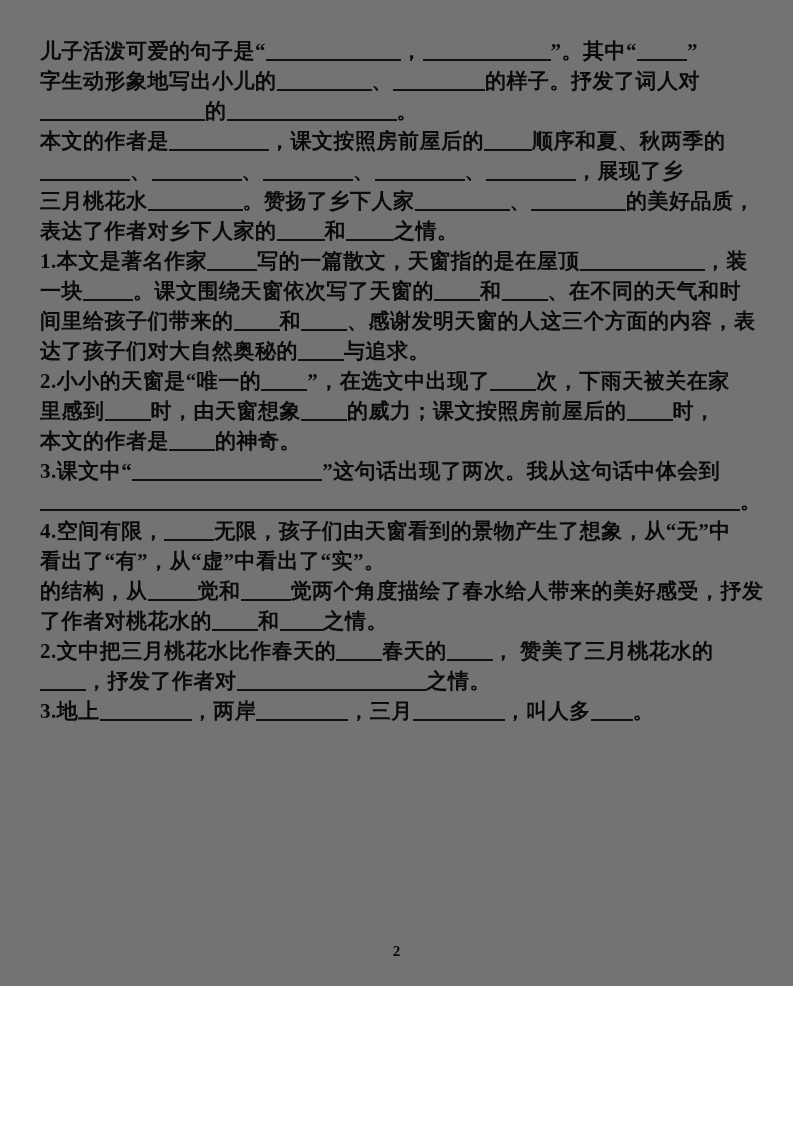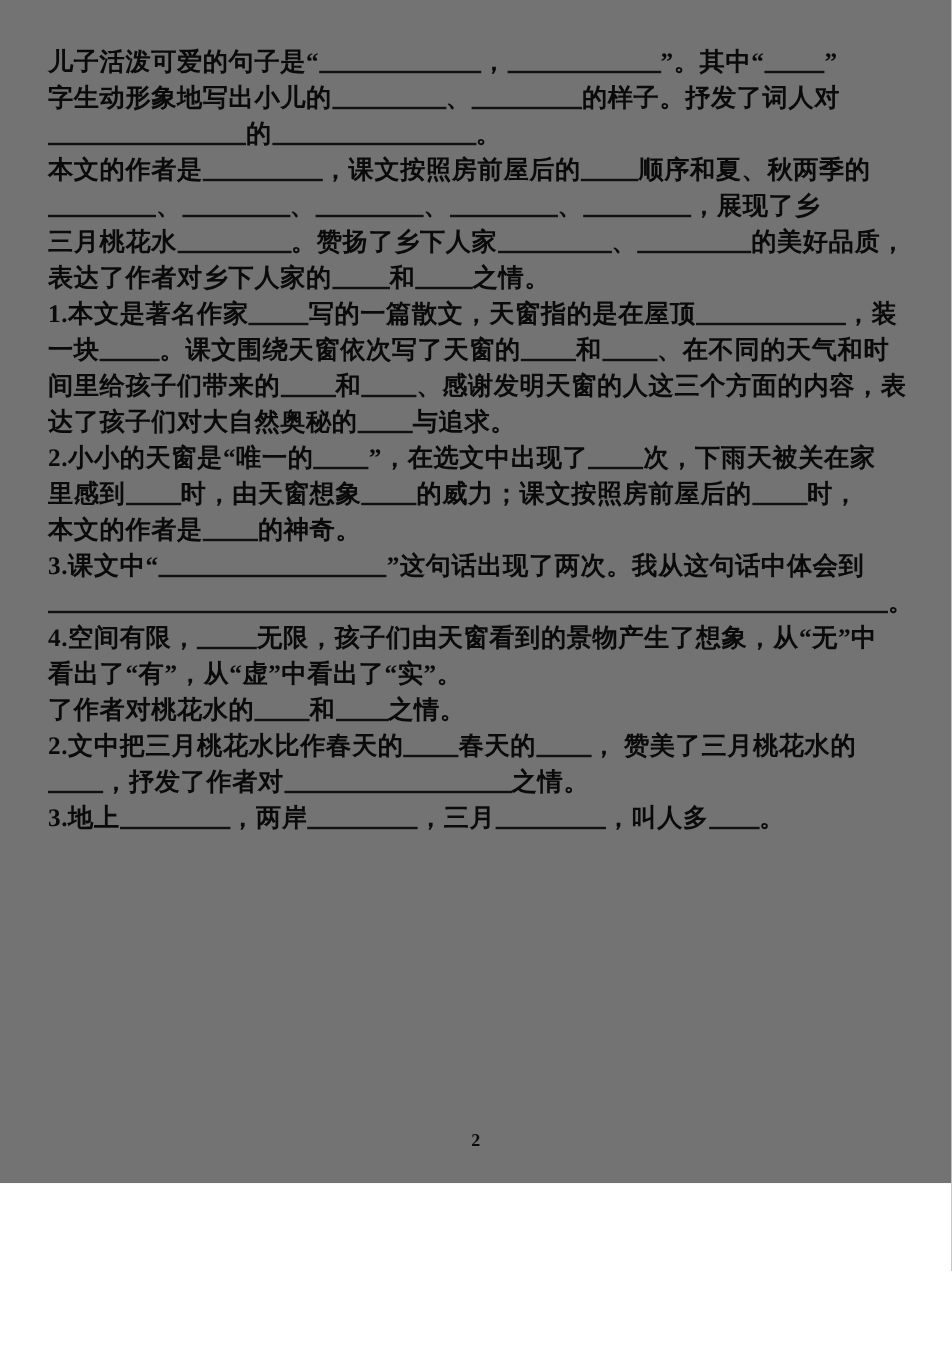--- a/index.html
+++ b/index.html
@@ -81,20 +81,21 @@
         <div class="line"><span class="txt">达了孩子们对大自然奥秘的</span><span class="blank" style="width: 46px;"></span><span class="txt">与追求。</span></div>
         <div class="line"><span class="txt">2.小小的天窗是“唯一的</span><span class="blank" style="width: 46px;"></span><span class="txt">”，在选文中出现了</span><span class="blank" style="width: 46px;"></span><span class="txt">次，下雨天被关在家</span></div>
         <div class="line"><span class="txt">里感到</span><span class="blank" style="width: 46px;"></span><span class="txt">时，由天窗想象</span><span class="blank" style="width: 46px;"></span><span class="txt">的威力；课文按照房前屋后的</span><span class="blank" style="width: 46px;"></span><span class="txt">时，</span></div>
         <div class="line"><span class="txt">本文的作者是</span><span class="blank" style="width: 46px;"></span><span class="txt">的神奇。</span></div>
         <div class="line"><span class="txt">3.课文中“</span><span class="blank" style="width: 190px;"></span><span class="txt">”这句话出现了两次。我从这句话中体会到</span></div>
         <div class="line"><span class="blank" style="width: 700px;"></span><span class="txt">。</span></div>
         <div class="line"><span class="txt">4.空间有限，</span><span class="blank" style="width: 50px;"></span><span class="txt">无限，孩子们由天窗看到的景物产生了想象，从“无”中</span></div>
         <div class="line"><span class="txt">看出了“有”，从“虚”中看出了“实”。</span></div>
       </section>
       <section class="section">
+        <div class="line"><span class="txt">的结构，从</span><span class="blank" style="width: 50px;"></span><span class="txt">觉和</span><span class="blank" style="width: 50px;"></span><span class="txt">觉两个角度描绘了春水给人带来的美好感受，抒发</span></div>
         <div class="line"><span class="txt">了作者对桃花水的</span><span class="blank" style="width: 46px;"></span><span class="txt">和</span><span class="blank" style="width: 44px;"></span><span class="txt">之情。</span></div>
         <div class="line"><span class="txt">2.文中把三月桃花水比作春天的</span><span class="blank" style="width: 46px;"></span><span class="txt">春天的</span><span class="blank" style="width: 46px;"></span><span class="txt">， 赞美了三月桃花水的</span></div>
         <div class="line"><span class="blank" style="width: 46px;"></span><span class="txt">，抒发了作者对</span><span class="blank" style="width: 190px;"></span><span class="txt">之情。</span></div>
         <div class="line"><span class="txt">3.地上</span><span class="blank" style="width: 92px;"></span><span class="txt">，两岸</span><span class="blank" style="width: 92px;"></span><span class="txt">，三月</span><span class="blank" style="width: 92px;"></span><span class="txt">，叫人多</span><span class="blank" style="width: 42px;"></span><span class="txt">。</span></div>
       </section>
     </div>
   <div class="page-number">2</div>
 </div>
 
 </body></html>

